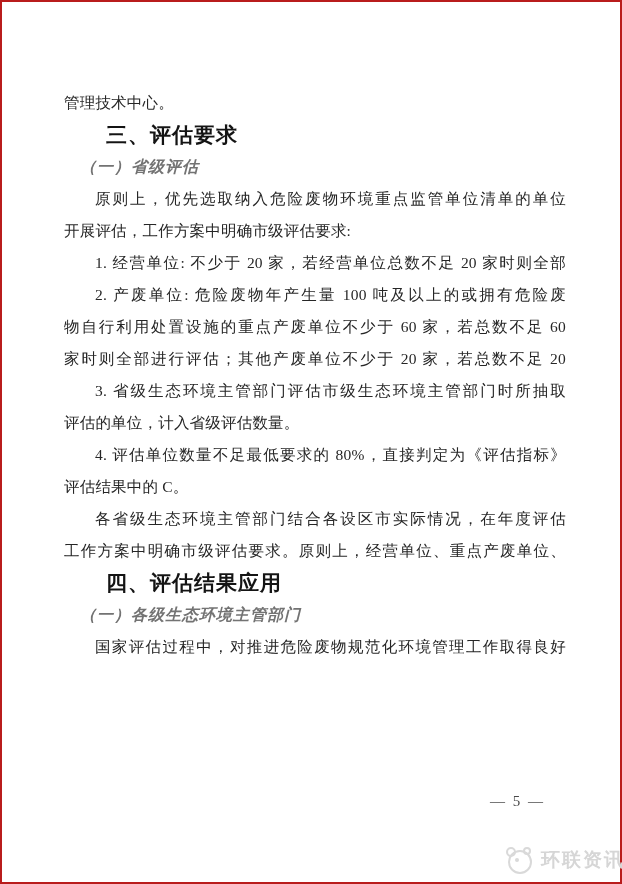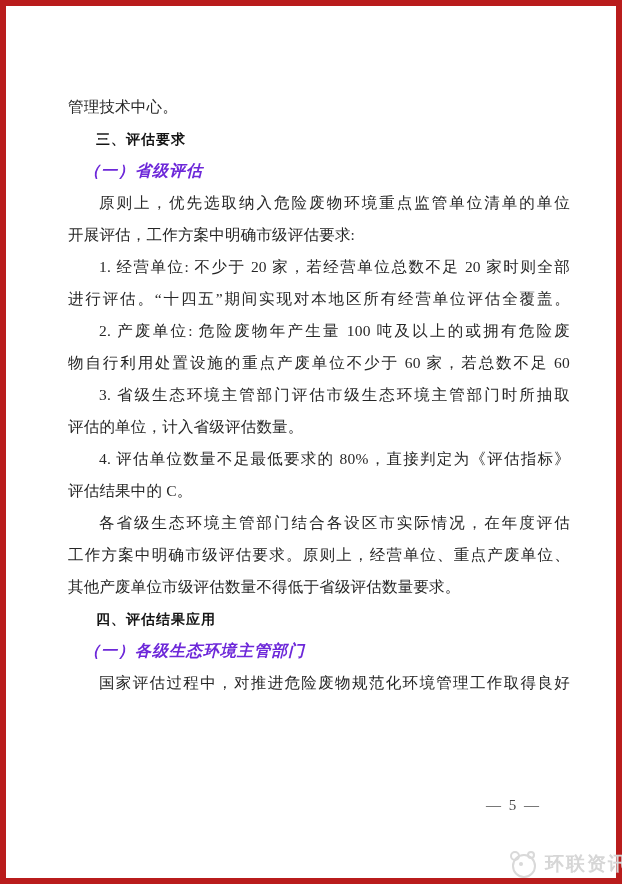--- a/index.html
+++ b/index.html
@@ -12,21 +12,21 @@
     background: #ffffff;
     position: relative;
     overflow: hidden;
     font-family: "Liberation Serif", "DejaVu Serif", serif;
     color: #262626;
   }
   .page {
     position: absolute;
     inset: 0;
     background: #ffffff;
-    border: 6px solid #b91c1c;
+    border: 2px solid #b91c1c;
     box-sizing: border-box;
   }
   .text-flow {
     position: absolute;
     left: 62px;
     top: 85px;
     width: 502px;
   }
   .line {
     height: 32px;
@@ -42,31 +42,31 @@
     text-align: justify;
     text-align-last: justify;
     text-justify: inter-character;
   }
   .indent {
     text-indent: 2em;
   }
   .h1 {
     font-family: "Liberation Sans", "DejaVu Sans", sans-serif;
     font-weight: bold;
-    font-size: 14px;
+    font-size: 21px;
     text-indent: 2em;
     color: #141414;
     letter-spacing: 1px;
   }
   .h2 {
     font-weight: bold;
     font-style: italic;
     font-size: 16px;
     text-indent: 1em;
-    color: #6d28d9;
+    color: #737373;
     letter-spacing: 1px;
   }
   .page-number {
     position: absolute;
     top: 789px;
     right: 75px;
     font-size: 15px;
     line-height: 20px;
     color: #4a4a4a;
     letter-spacing: 2px;
@@ -99,30 +99,29 @@
 <div class="page">
 
   <div class="text-flow">
 
   <div class="line body">管理技术中心。</div>
       <div class="line h1">三、评估要求</div>
       <div class="line h2">（一）省级评估</div>
       <div class="line body indent full">原则上，优先选取纳入危险废物环境重点监管单位清单的单位</div>
       <div class="line body">开展评估，工作方案中明确市级评估要求:</div>
       <div class="line body indent full">1. 经营单位: 不少于 20 家，若经营单位总数不足 20 家时则全部</div>
-      <div class="line body full">进行评估。“十四五”期间实现对本地区所有经营单位评估全覆盖。</div>
       <div class="line body indent full">2. 产废单位: 危险废物年产生量 100 吨及以上的或拥有危险废</div>
       <div class="line body full">物自行利用处置设施的重点产废单位不少于 60 家，若总数不足 60</div>
+      <div class="line body full">家时则全部进行评估；其他产废单位不少于 20 家，若总数不足 20</div>
       <div class="line body indent full">3. 省级生态环境主管部门评估市级生态环境主管部门时所抽取</div>
       <div class="line body">评估的单位，计入省级评估数量。</div>
       <div class="line body indent full">4. 评估单位数量不足最低要求的 80%，直接判定为《评估指标》</div>
       <div class="line body">评估结果中的 C。</div>
       <div class="line body indent full">各省级生态环境主管部门结合各设区市实际情况，在年度评估</div>
       <div class="line body full">工作方案中明确市级评估要求。原则上，经营单位、重点产废单位、</div>
-      <div class="line body">其他产废单位市级评估数量不得低于省级评估数量要求。</div>
       <div class="line h1">四、评估结果应用</div>
       <div class="line h2">（一）各级生态环境主管部门</div>
       <div class="line body indent full">国家评估过程中，对推进危险废物规范化环境管理工作取得良好</div>
     </div>
 
   <div class="page-number">— 5 —</div>
 
   <div class="brand">
     <span class="brand-icon">
       <svg width="30" height="30" viewBox="0 0 30 30">

